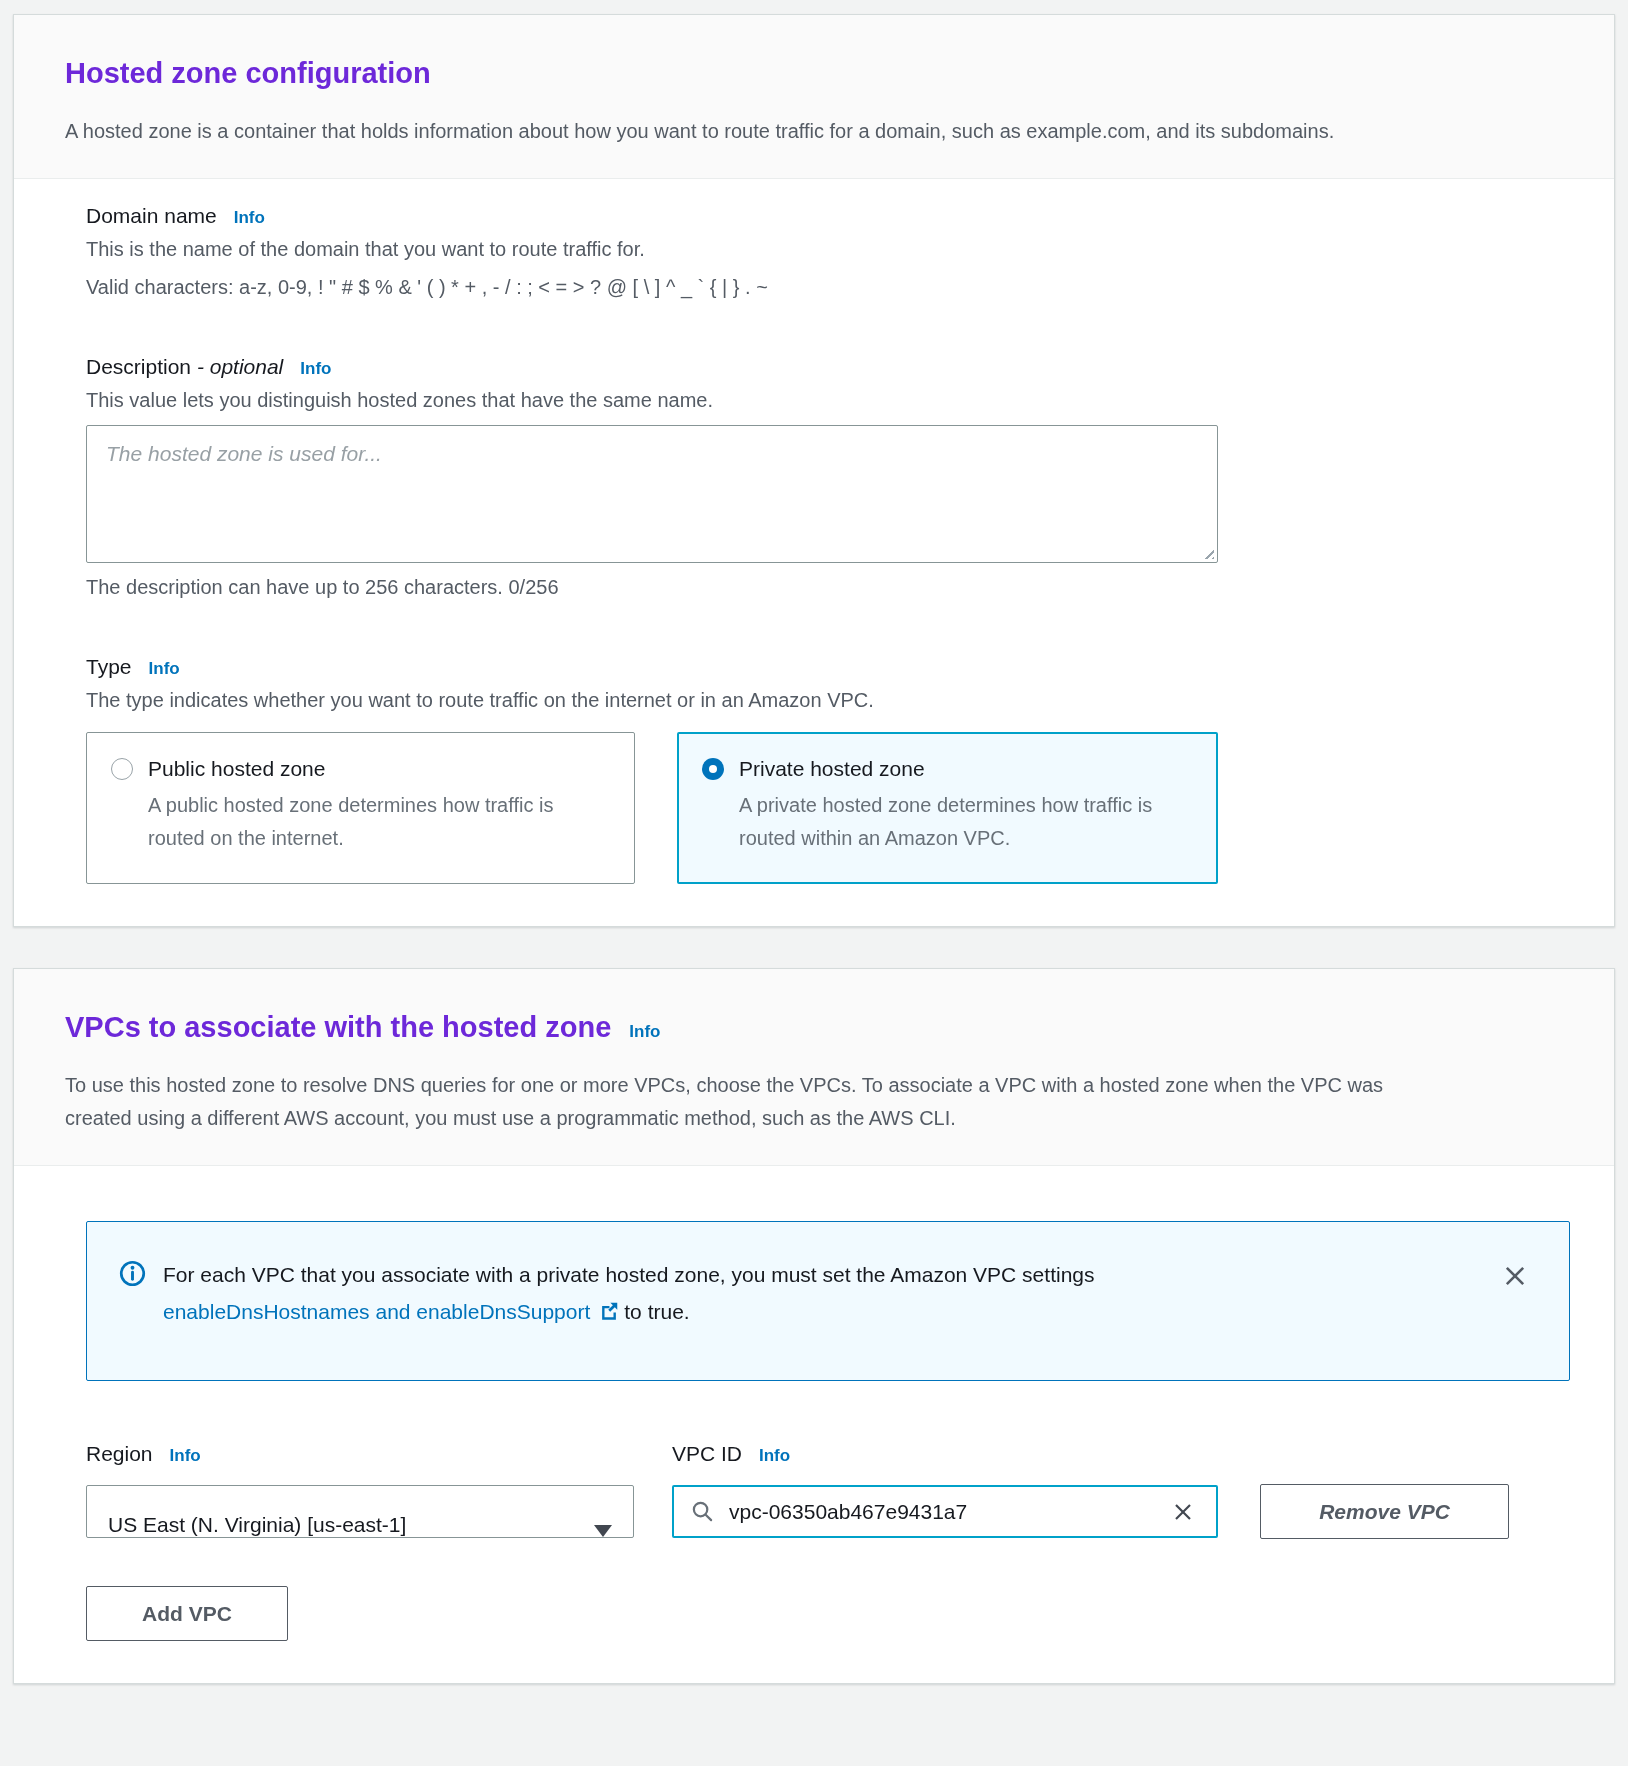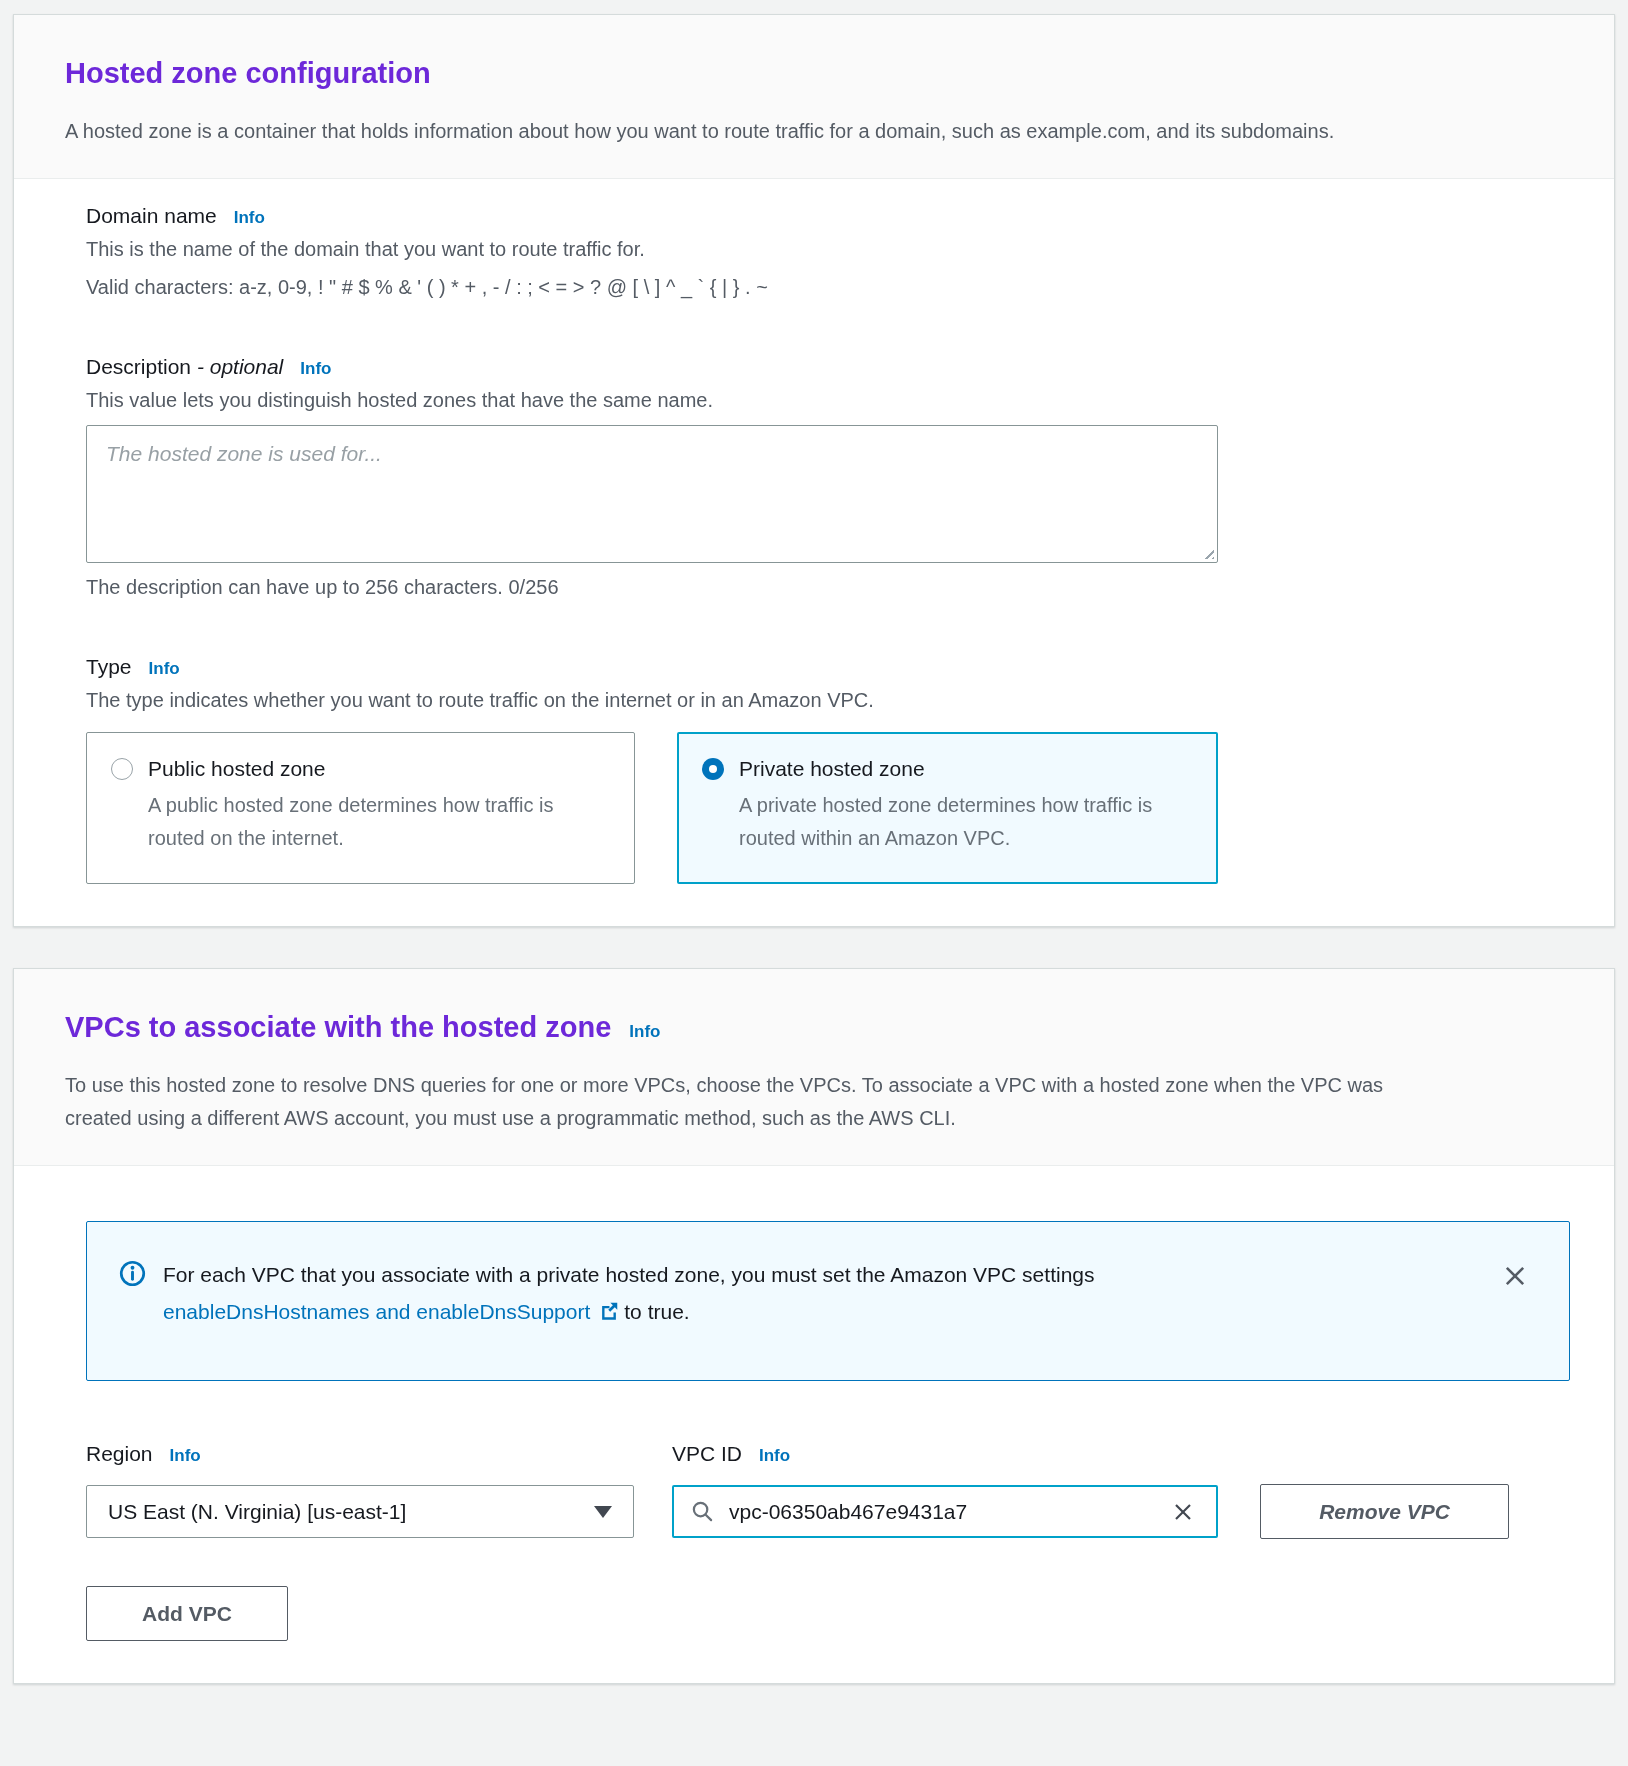--- a/index.html
+++ b/index.html
@@ -93,21 +93,21 @@
   .alert-link { color:#0073bb; cursor:pointer; text-decoration:none; }
   .ext-icon { vertical-align:-3px; margin:0 4px 0 8px; }
   .alert-close { flex:none; background:none; border:none; cursor:pointer; margin:2px 10px 0 0; padding:4px; }
 
   .vpc-row { display:flex; margin-top:58px; }
   .col-region { width:548px; margin-right:38px; }
   .col-vpcid { width:546px; margin-right:42px; }
 
   .select-box {
     margin-top:16px; height:53px; border:1px solid #879596; border-radius:2px;
-    background:#fff; display:flex; align-items:center; justify-content:space-between;
+    background:#fff; display:flex; align-items:flex-end; justify-content:space-between;
     padding:0 21px; font-size:21px; color:#16191f; cursor:pointer;
   }
   .caret-down {
     width:0; height:0; border-left:9px solid transparent; border-right:9px solid transparent;
     border-top:12px solid #414750;
   }
   .search-box {
     margin-top:16px; height:53px; border:2px solid #00a1c9; border-radius:2px;
     background:#fff; display:flex; align-items:center; gap:15px; padding:0 17px;
   }

